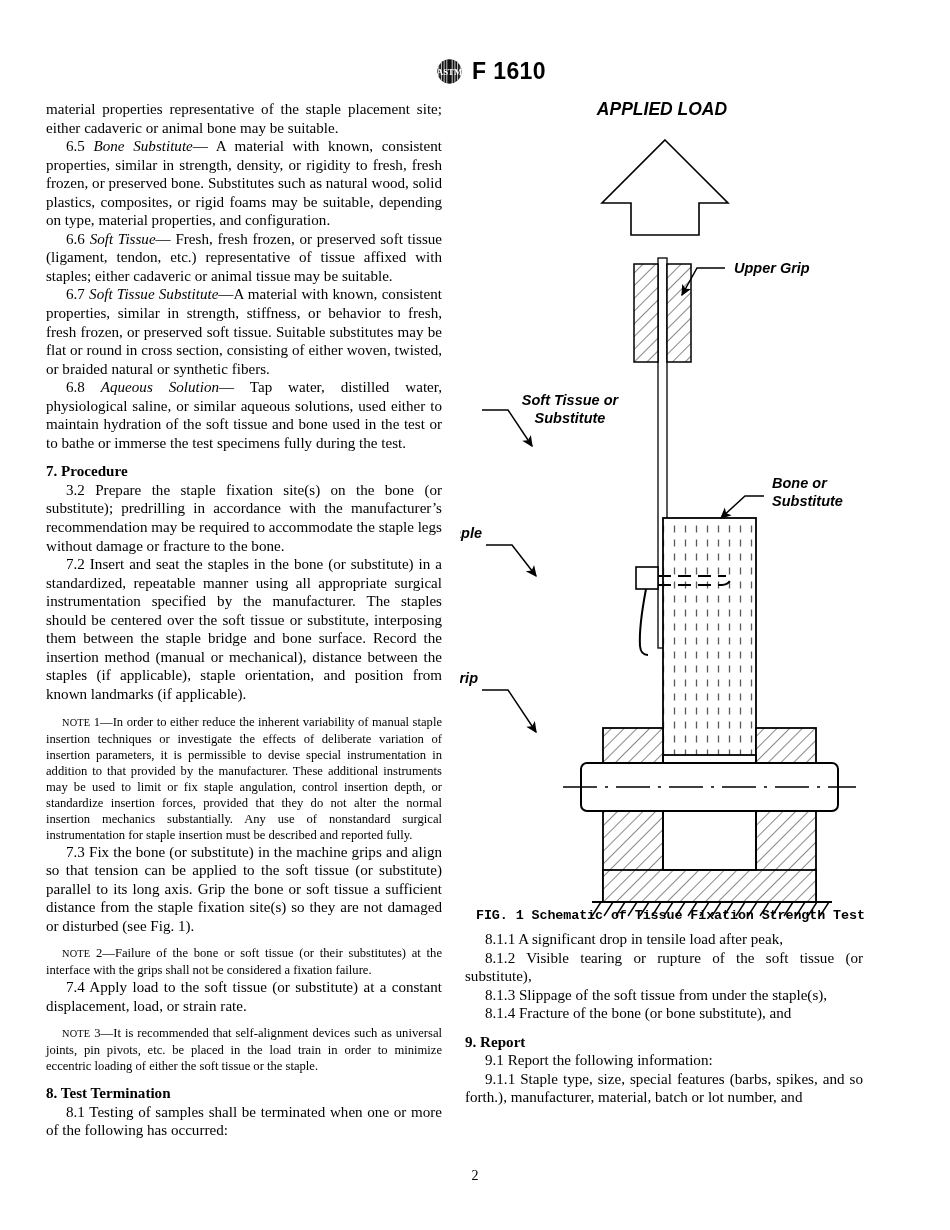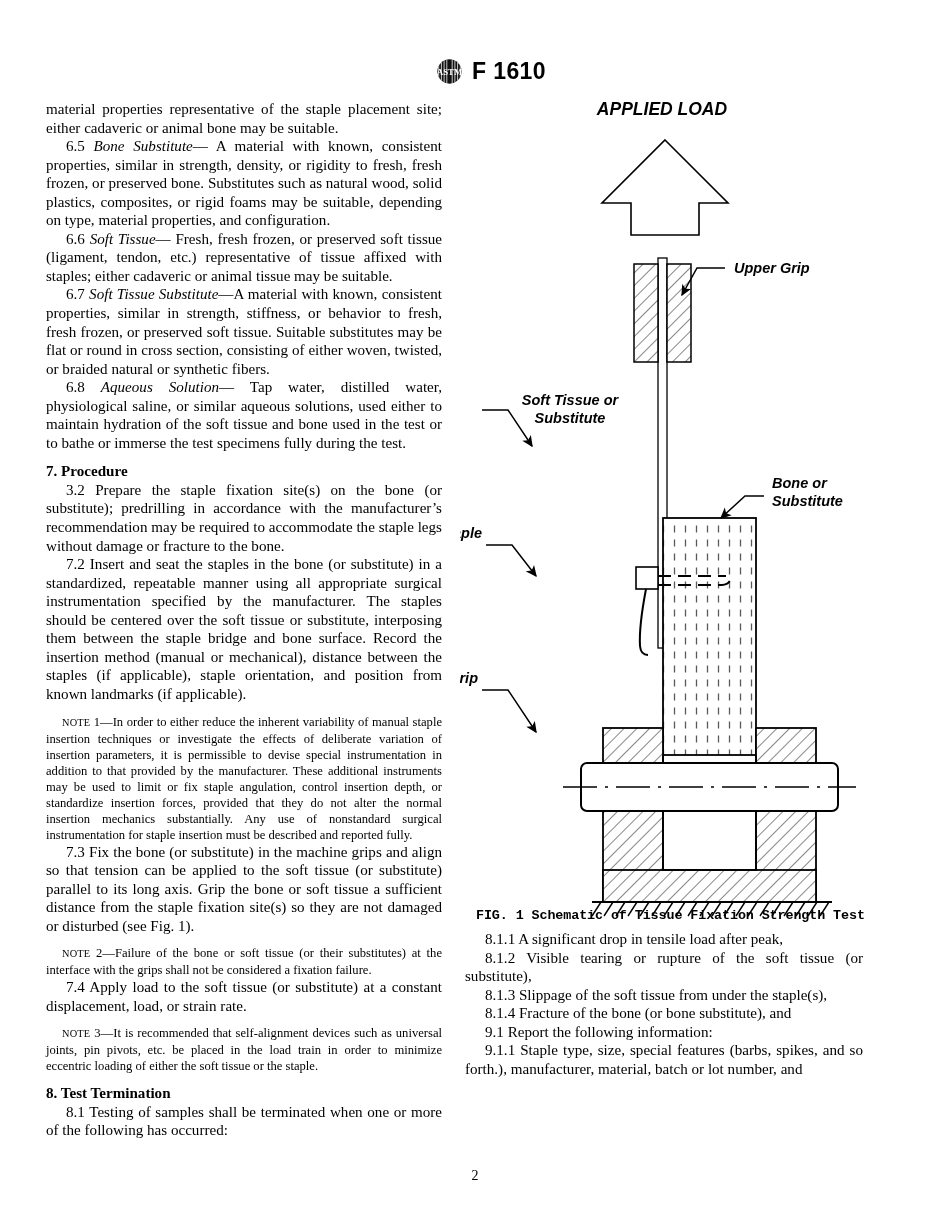--- a/index.html
+++ b/index.html
@@ -170,20 +170,21 @@
     <p class="note sp-note"><span class="nt-label"><span class="nc">NOTE</span> 3—</span>It is recommended that self-alignment devices such as universal joints, pin pivots, etc. be placed in the load train in order to minimize eccentric loading of either the soft tissue or the staple.</p>
     <div class="sec-head sp-before-head">8.  Test Termination</div>
     <p class="body">8.1  Testing of samples shall be terminated when one or more of the following has occurred:</p>
   </div>
 
 <div id="right-col">
     <p class="body">8.1.1  A significant drop in tensile load after peak,</p>
     <p class="body">8.1.2  Visible tearing or rupture of the soft tissue (or substitute),</p>
     <p class="body">8.1.3  Slippage of the soft tissue from under the staple(s),</p>
     <p class="body">8.1.4  Fracture of the bone (or bone substitute), and</p>
+    <div class="sec-head sp-before-head">9.  Report</div>
     <p class="body">9.1  Report the following information:</p>
     <p class="body">9.1.1  Staple type, size, special features (barbs, spikes, and so forth.), manufacturer, material, batch or lot number, and</p>
   </div>
 
 <div id="figure-wrap">
   <svg id="figure-svg" width="470" height="840" viewBox="0 0 470 840" aria-hidden="true">
     <defs>
 
       <pattern id="hatch45" width="9" height="9" patternUnits="userSpaceOnUse" patternTransform="rotate(45)">
         <rect width="9" height="9" fill="#ffffff"></rect>

